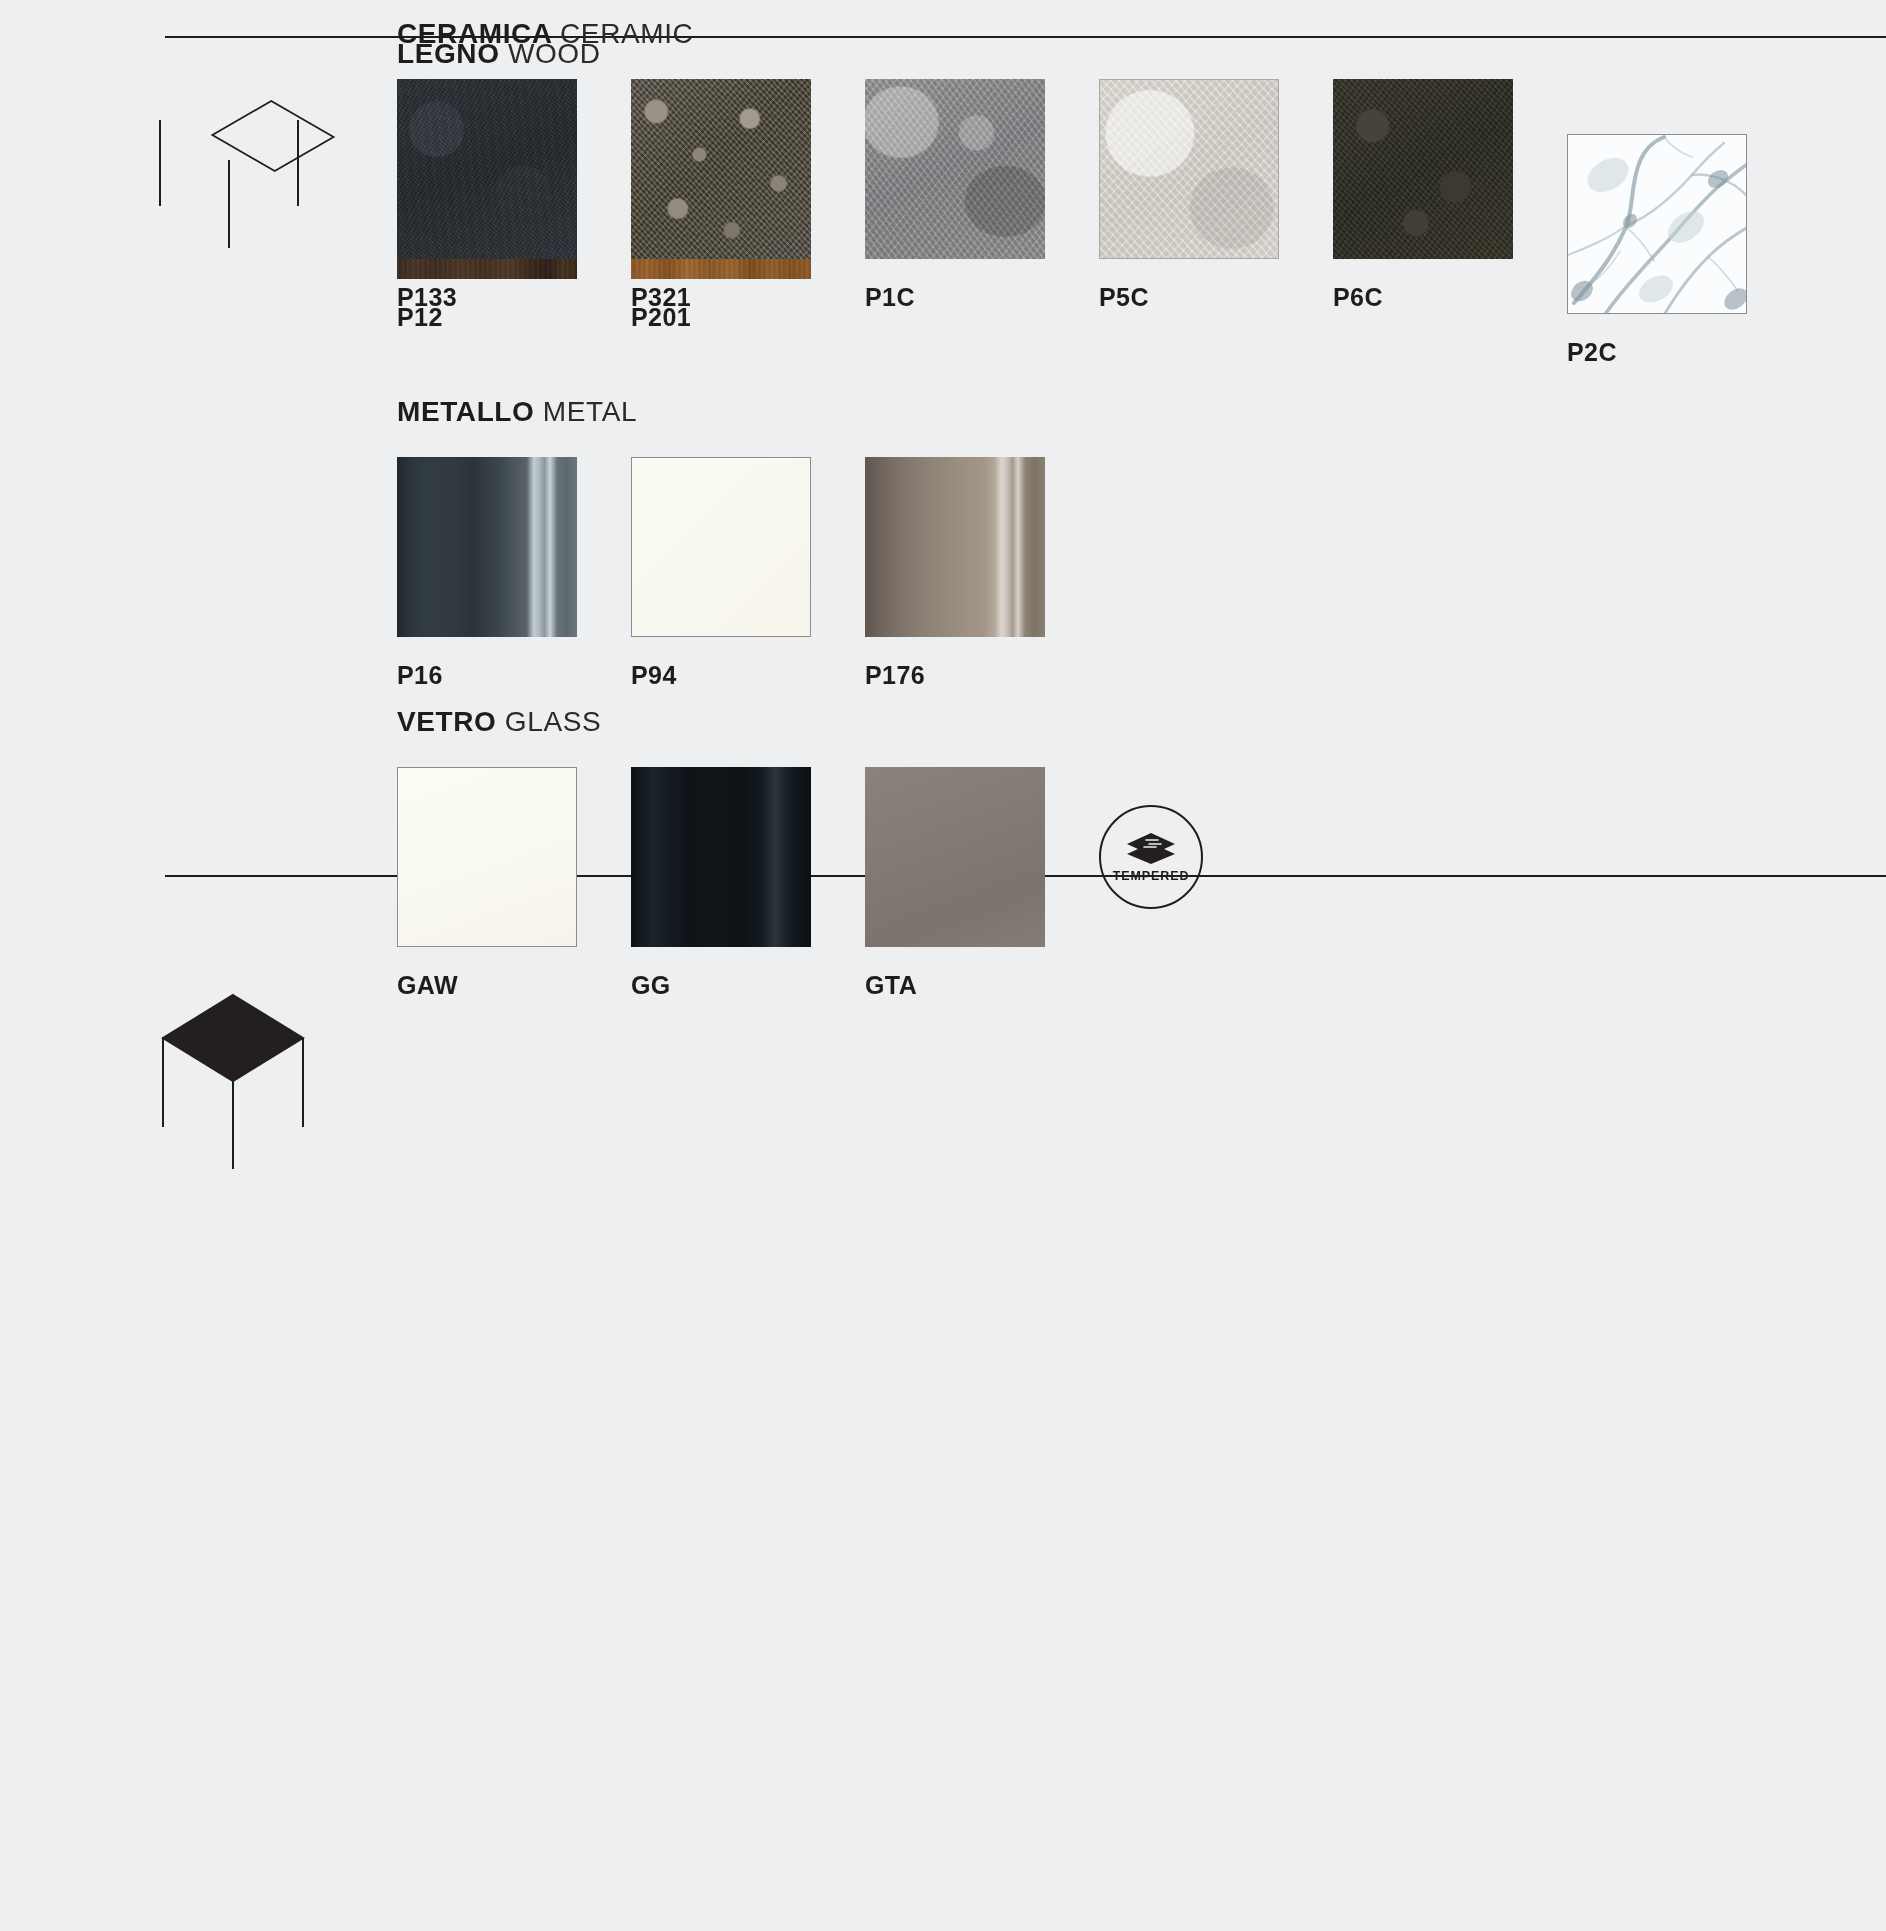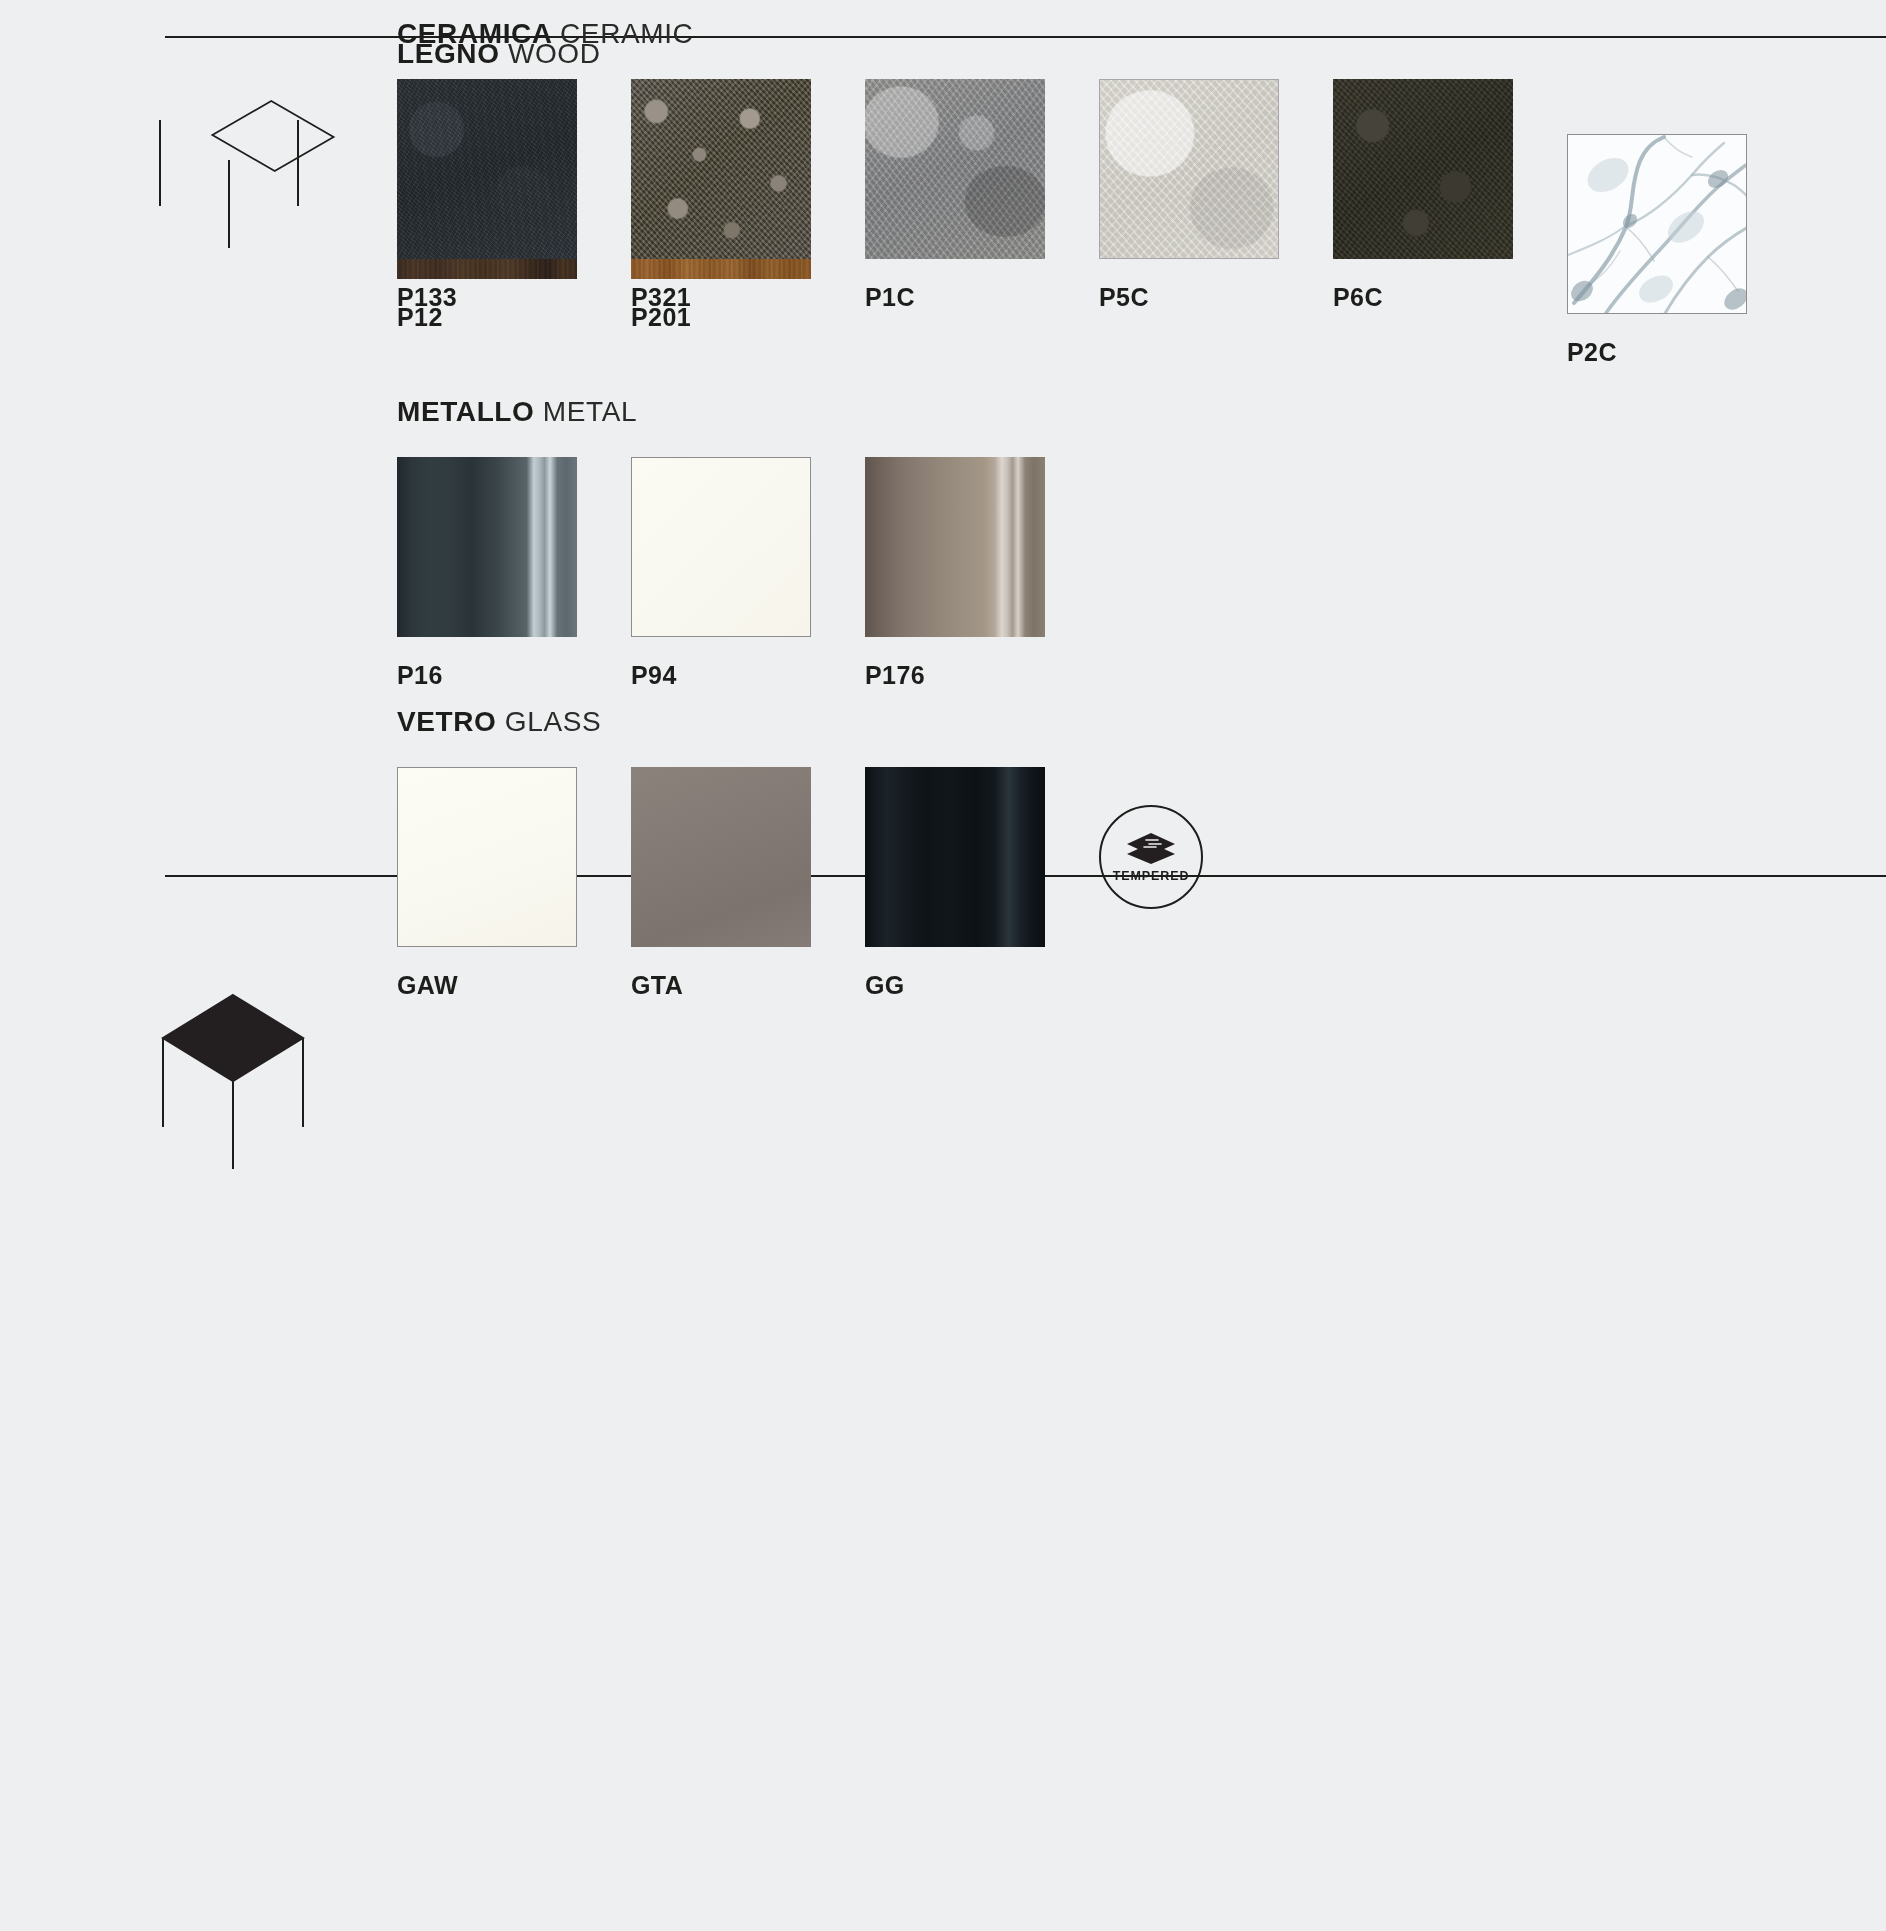--- a/index.html
+++ b/index.html
@@ -435,27 +435,27 @@
     <div class="row">
 
 
       <div class="cell">
         <div class="swatch tex-gaw bordered"></div>
         <div class="code">GAW</div>
       </div>
 
 
       <div class="cell">
+        <div class="swatch tex-gg"></div>
+        <div class="code">GG</div>
+      </div>
+
+      <div class="cell">
         <div class="swatch tex-gta"></div>
         <div class="code">GTA</div>
-      </div>
-
-      <div class="cell">
-        <div class="swatch tex-gg"></div>
-        <div class="code">GG</div>
       </div>
 
       <div class="badge-cell">
         <div class="tempered">
           <svg width="52" height="34" viewBox="0 0 52 34">
             <polygon points="26,2 50,13 26,24 2,13" fill="#231f20"></polygon>
             <polygon points="26,12 50,23 26,33 2,23" fill="#231f20"></polygon>
             <g stroke="#eeeff1" stroke-width="1.6" stroke-linecap="round">
               <line x1="21" y1="9" x2="33" y2="9"></line>
               <line x1="24" y1="13" x2="36" y2="13"></line>

